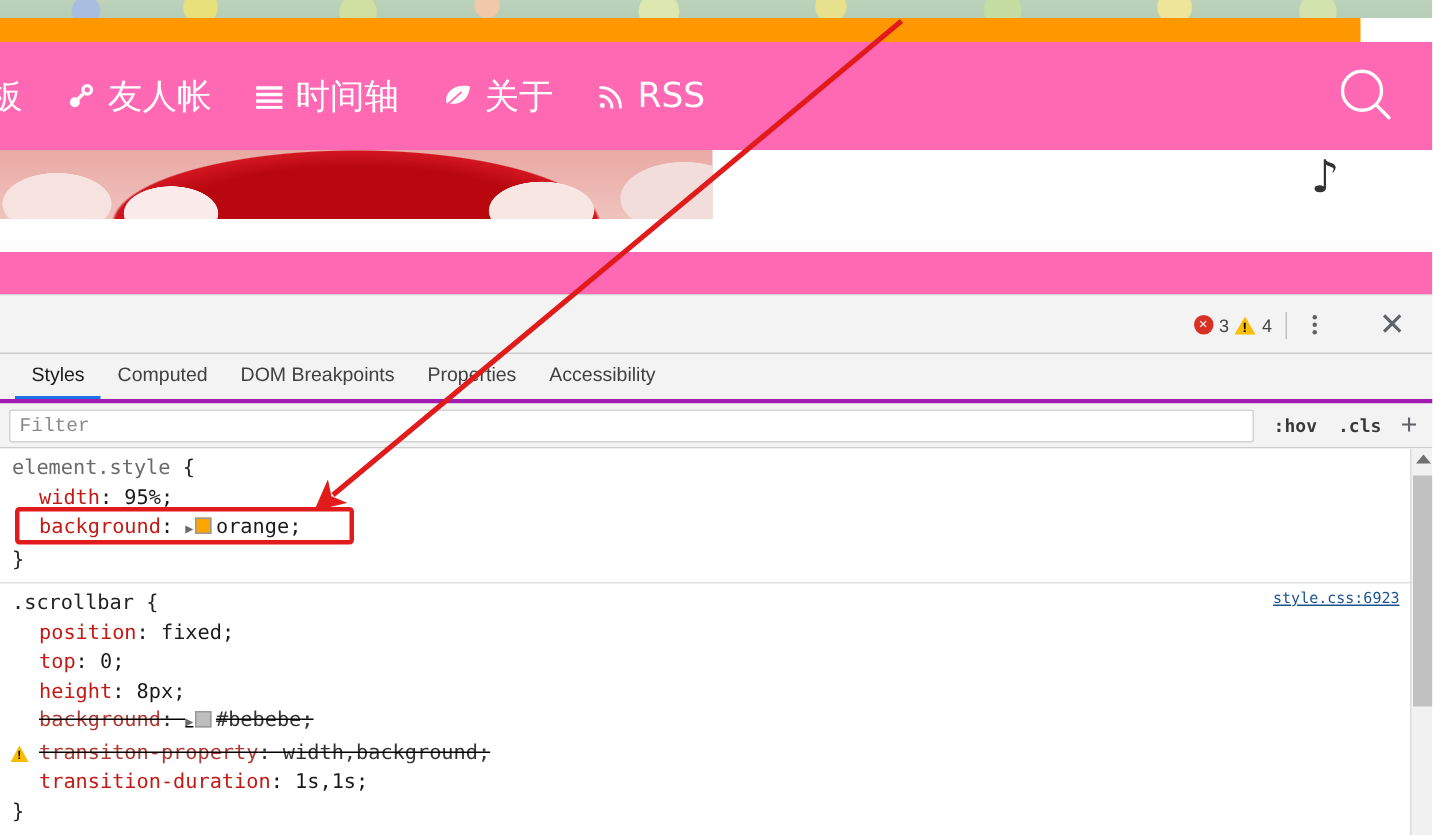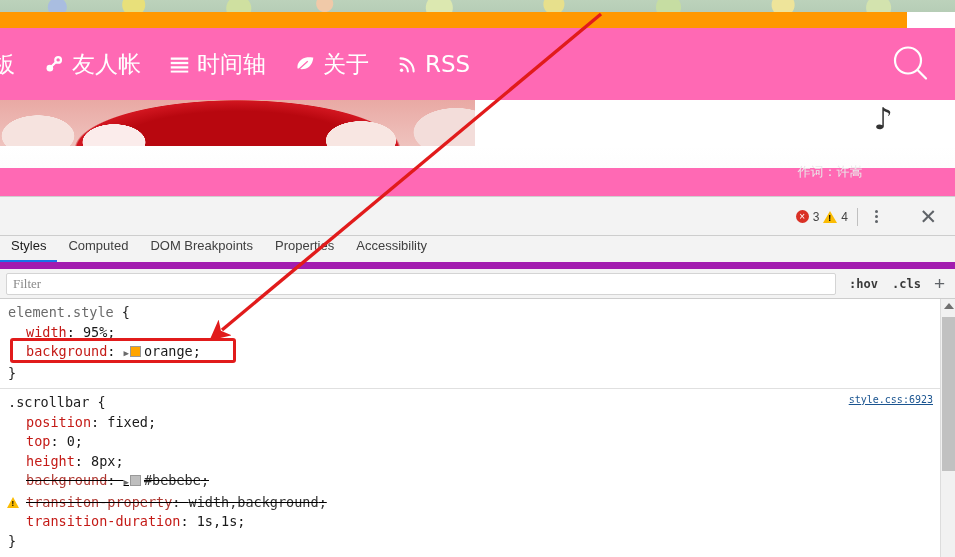--- a/index.html
+++ b/index.html
@@ -127,40 +127,40 @@
   }
   .kebab i { width: 3px; height: 3px; border-radius: 50%; background: #5f6368; display: block; }
   .dt-close {
     position: absolute; right: 18px; top: 0; height: 39px;
     display: flex; align-items: center; font-size: 21px; color: #5f6368;
     font-family: "Liberation Sans", sans-serif;
   }
 
   .dt-tabs {
     position: relative; height: 33px; background: #f3f3f3;
-    border-bottom: 7px solid #a21caf;
-    display: flex; align-items: flex-end; 
+    border-bottom: 3px solid #a21caf;
+    display: flex; align-items: flex-end; padding-left: 10px;
   }
   .dt-tab {
     padding: 0 11px; height: 32px; line-height: 32px;
     font-size: 13px; color: #404040;
     font-family: "Liberation Sans", sans-serif; white-space: nowrap;
   }
   .dt-tab.active { color: #1a1a1a; border-bottom: 2px solid #1a73e8; }
 
   .dt-filterbar {
     position: relative; height: 30px; background: #f3f3f3;
     border-bottom: 1px solid #cdcdcd;
     display: flex; align-items: center;
   }
   .filter-input {
     margin: 0 6px; flex: 1; height: 22px; background: #fff;
     border: 1px solid #d4d4d4; border-radius: 2px;
     font-size: 13px; color: #8a8a8a; padding: 0 6px; line-height: 20px;
-    font-family: Liberation Serif, serif;
+    font-family: Liberation Mono, monospace;
   }
   .filter-btn {
     font-size: 12px; color: #3a3a3a; padding: 0 7px;
     font-family: "DejaVu Sans Mono", monospace; font-weight: bold; white-space: nowrap;
   }
   .plus-btn {
     font-size: 19px; color: #5f6368; padding: 0 10px 0 6px; line-height: 1;
     font-family: "Liberation Sans", sans-serif;
   }
 
@@ -293,21 +293,20 @@
           <path d="M28.8 28.2 L37 36.5"></path>
         </svg>
       </div>
     </div>
 
     <div class="hero"></div>
     <div class="hero-white"></div>
     <div class="page-pinkband"></div>
 
     <div class="music-note">♪</div>
-    <div class="music-sub">作词：许嵩</div>
   </div>
 
   <div class="devtools">
 
     <div class="dt-topbar">
       <div class="dt-status">
         <span class="err-dot">×</span>
         <span>3</span>
         <span class="warn-tri"></span>
         <span>4</span>

